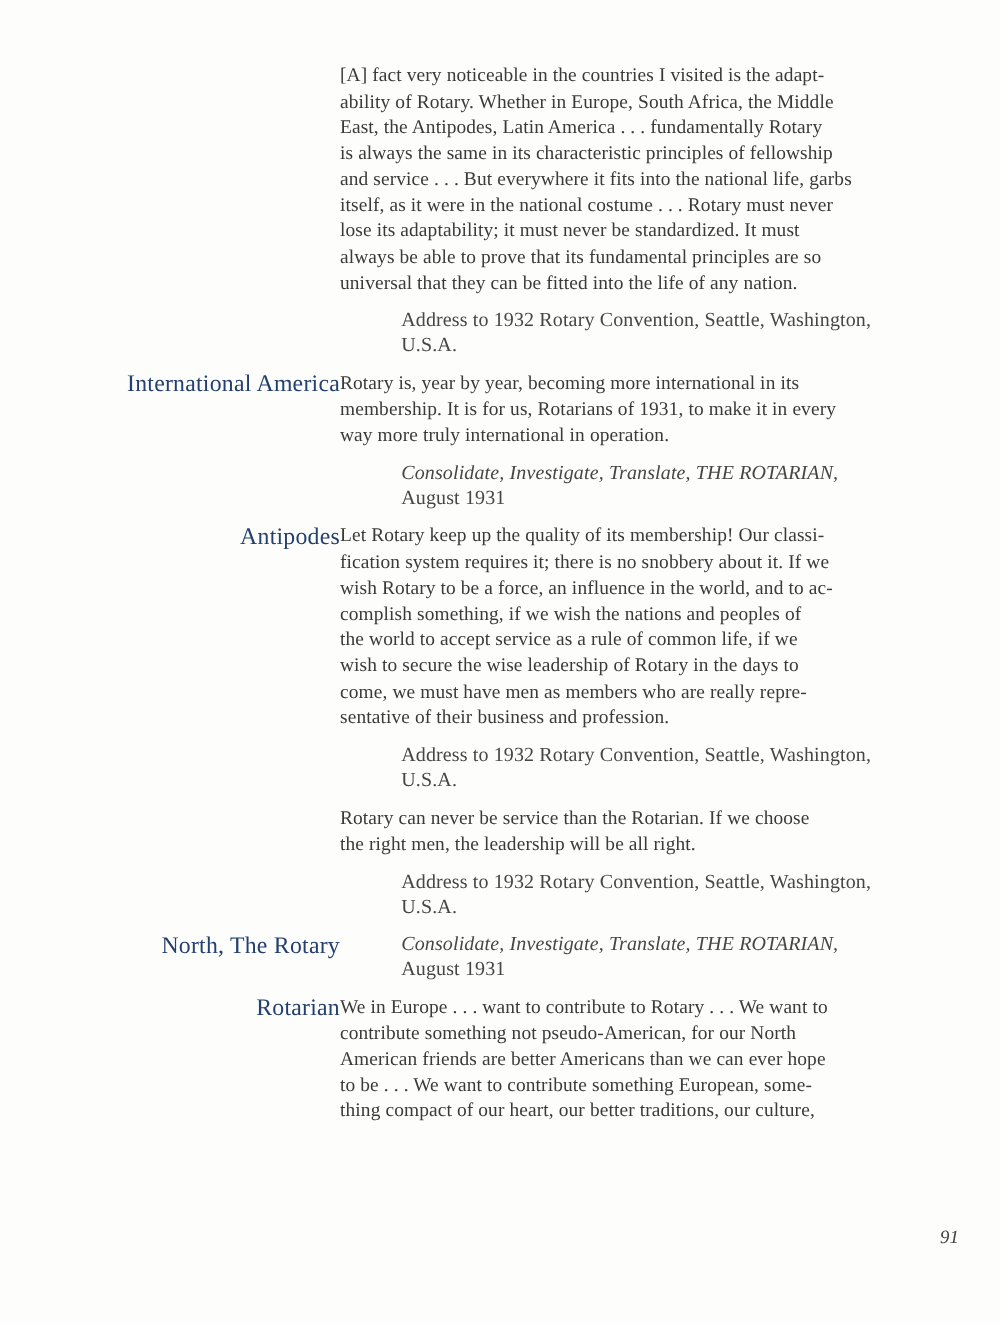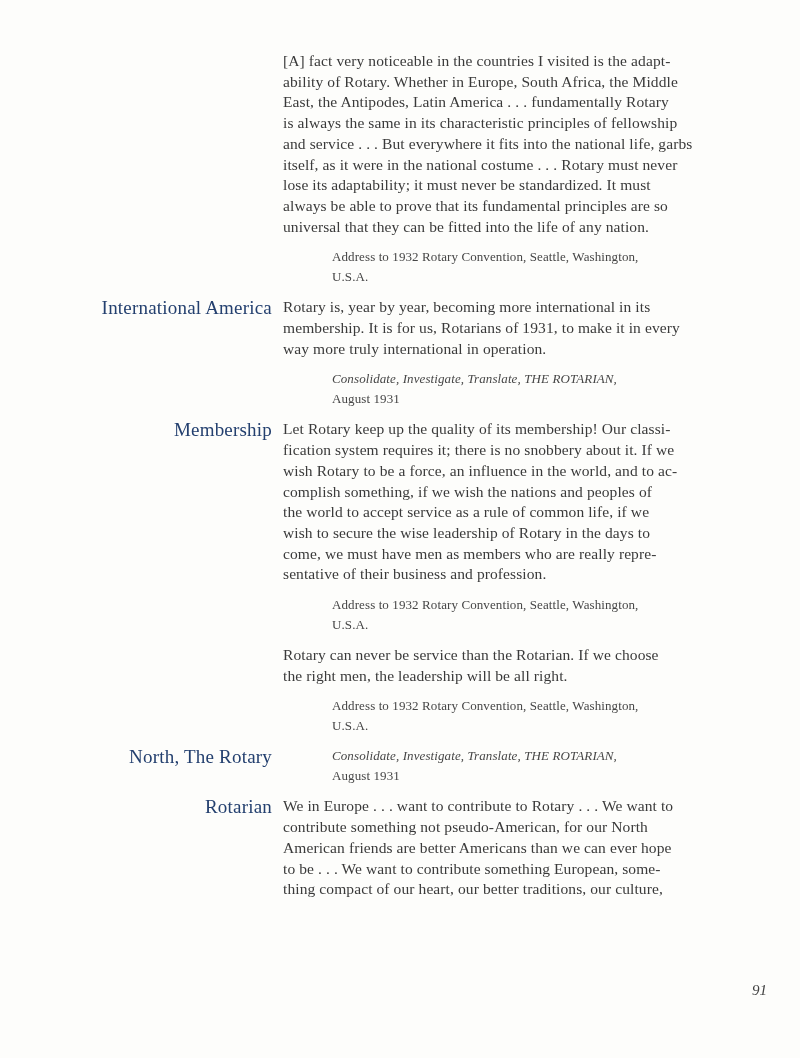--- a/index.html
+++ b/index.html
@@ -10,41 +10,40 @@
     height: 1058px;
     background: var(--background, #fdfdfb);
     font-family: "Liberation Serif", "DejaVu Serif", serif;
     color: var(--body, #3a3a3a);
     padding: 51px 34px 0 40px;
     overflow: hidden;
   }
   .section {
     display: grid;
     grid-template-columns: 232px 1fr;
-    column-gap: 11px;
   }
   .hcol {
     text-align: right;
     font-size: 19px;
     line-height: 21px;
     color: var(--heading, #24406f);
     letter-spacing: 0.2px;
   }
   .bcol { min-width: 0; }
   .para {
     font-size: 15.5px;
     line-height: 20.7px;
     white-space: pre;
     letter-spacing: 0.1px;
     margin-bottom: 10px;
   }
   .cite {
     margin-left: 49px;
     margin-bottom: 11px;
-    font-size: 13px;
+    font-size: 16px;
     line-height: 19.5px;
     color: var(--citation, #464646);
     letter-spacing: 0.1px;
   }
   .cite .cl { display: block; }
   .cite.italic-first .cl:first-child { font-style: italic; }
   .pageno {
     position: absolute;
     top: 982px;
     right: 33px;
@@ -84,21 +83,21 @@
 membership. It is for us, Rotarians of 1931, to make it in every
 way more truly international in operation.</p>
       <div class="cite italic-first">
         <span class="cl">Consolidate, Investigate, Translate, THE ROTARIAN,</span>
         <span class="cl">August 1931</span>
       </div>
     </div>
   </div>
 
   <div class="section">
-    <div class="hcol">Membership</div>
+    <div class="hcol">Antipodes</div>
     <div class="bcol">
       <p class="para">Let Rotary keep up the quality of its membership! Our classi-
 fication system requires it; there is no snobbery about it. If we
 wish Rotary to be a force, an influence in the world, and to ac-
 complish something, if we wish the nations and peoples of
 the world to accept service as a rule of common life, if we
 wish to secure the wise leadership of Rotary in the days to
 come, we must have men as members who are really repre-
 sentative of their business and profession.</p>
       <div class="cite">

